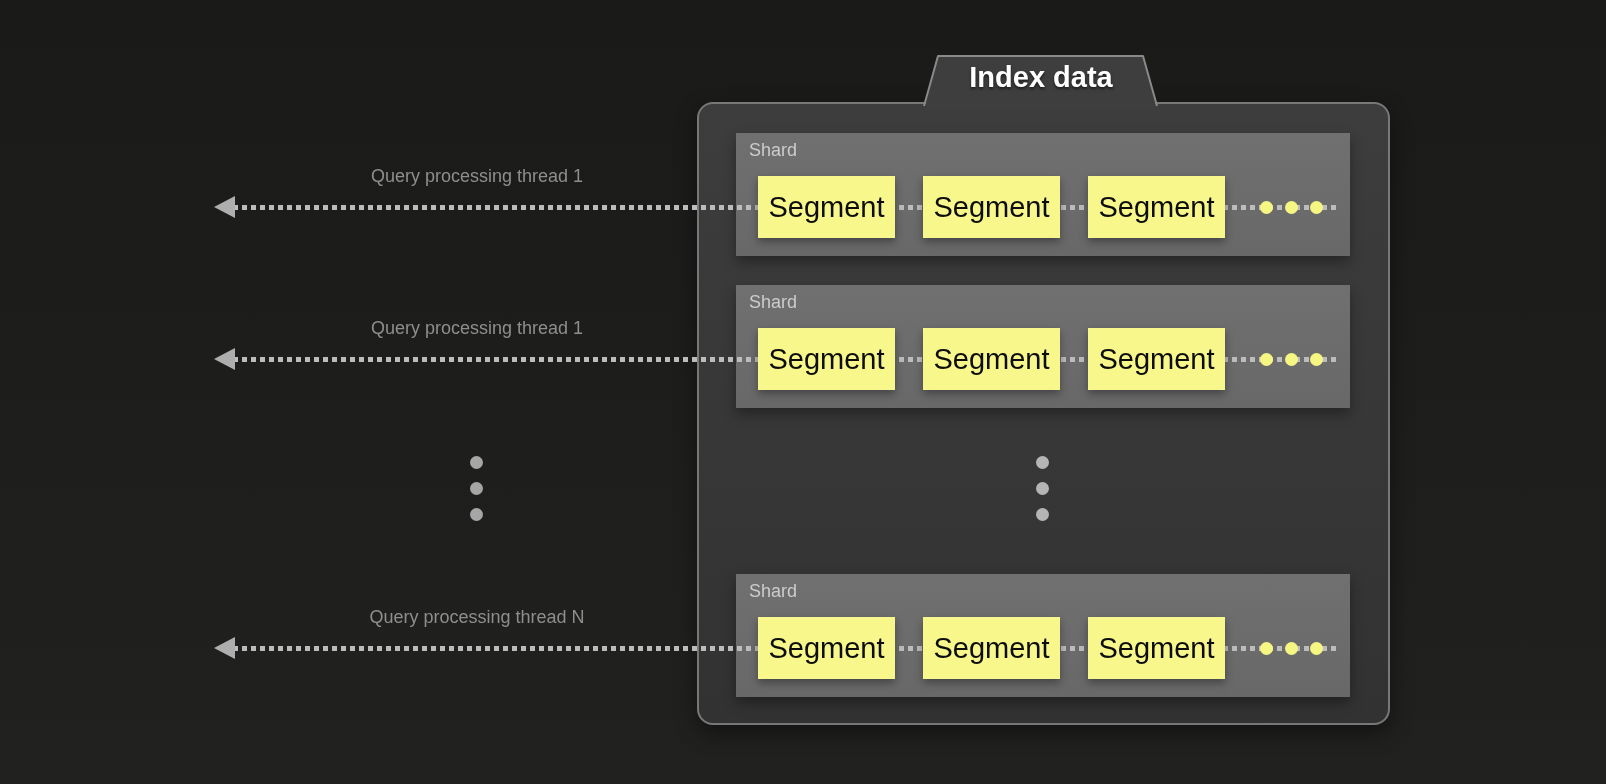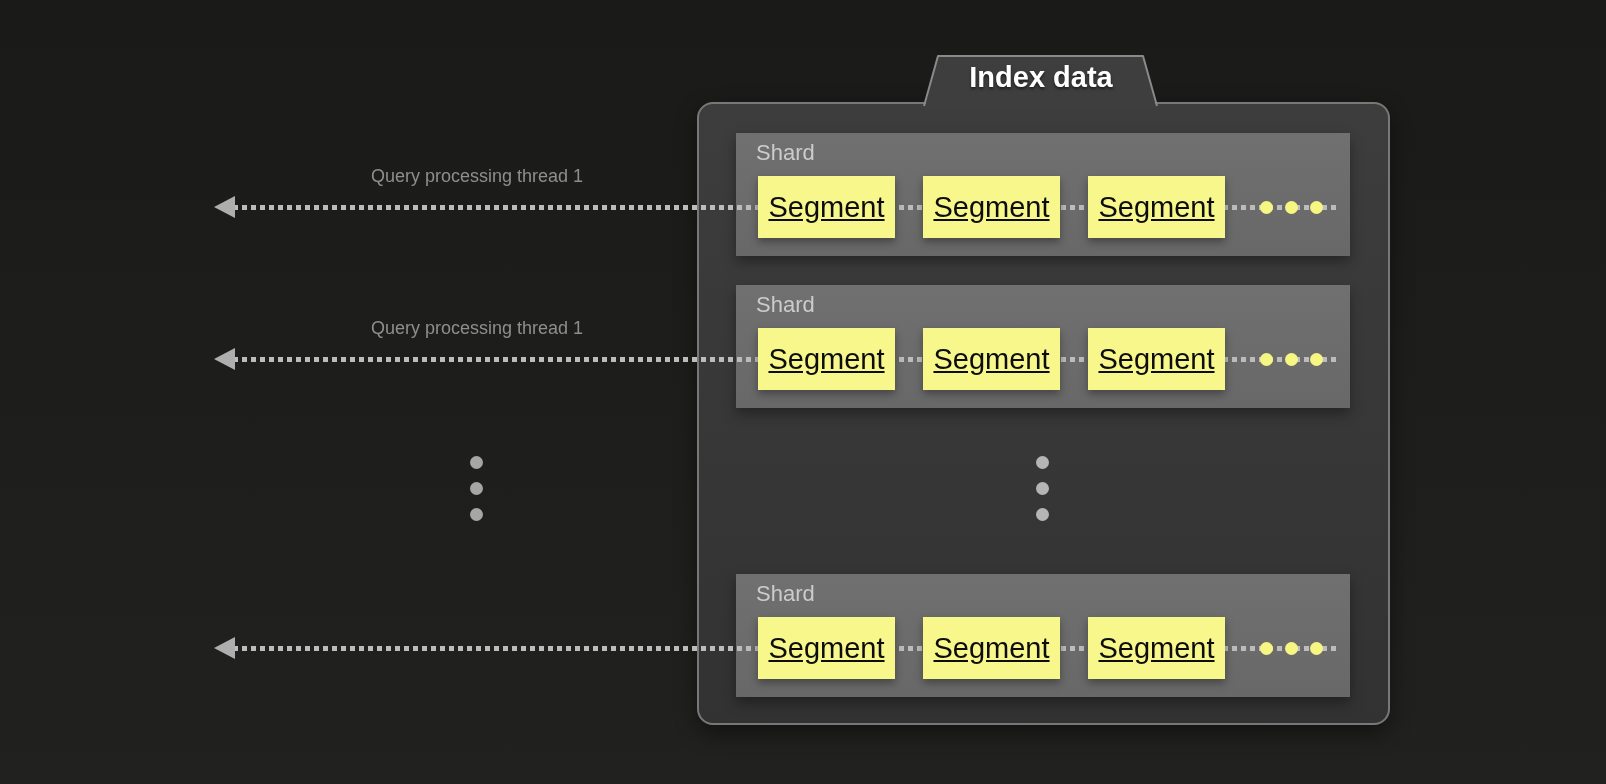--- a/index.html
+++ b/index.html
@@ -50,22 +50,22 @@
   .shard {
     position: absolute;
     left: 736px;
     width: 614px; height: 123px;
     background: linear-gradient(180deg, #707070, var(--shard-fill, #686868));
     box-shadow: 0 6px 12px rgba(0,0,0,0.35);
     z-index: 2;
   }
   .shard-label {
     position: absolute;
-    left: 20px; top: 7px;
-    font-size: 22px;
+    left: 13px; top: 7px;
+    font-size: 18px;
     color: var(--shard-label-text, #cccccc);
   }
   
   .arrow-line {
     position: absolute;
     left: 233px;
     width: 1104px; height: 5px;
     background-image: repeating-linear-gradient(90deg,
       var(--dotted-line, #bcbcbc) 0 5px, transparent 5px 9px);
     z-index: 3;
@@ -93,21 +93,20 @@
     position: absolute;
     width: 137px; height: 62px;
     background: var(--segment-fill, #f7f78c);
     color: var(--segment-text, #0d0d0d);
     font-size: 29px;
     display: flex;
     align-items: center;
     justify-content: center;
     box-shadow: 0 4px 8px rgba(0,0,0,0.35);
     z-index: 4;
-    text-decoration: underline;
   }
   
   .h-ellipsis {
     position: absolute;
     left: 1260px;
     display: flex;
     gap: 12px;
     z-index: 5;
   }
   .h-ellipsis .dot {
@@ -189,20 +188,21 @@
     <span class="dot"></span>
     <span class="dot"></span>
     <span class="dot"></span>
   </div>
   <div class="v-ellipsis shard-dots">
     <span class="dot"></span>
     <span class="dot"></span>
     <span class="dot"></span>
   </div>
 
+  <div class="thread-label tlabel r2">Query processing thread N</div>
   <div class="arrow-line line r2"></div>
   <div class="arrowhead head r2"></div>
   <div class="shard r2">
     <div class="shard-label">Shard</div>
   </div>
   <div class="segment seg r2 c0">Segment</div>
   <div class="segment seg r2 c1">Segment</div>
   <div class="segment seg r2 c2">Segment</div>
   <div class="h-ellipsis hell r2">
     <span class="dot"></span>

